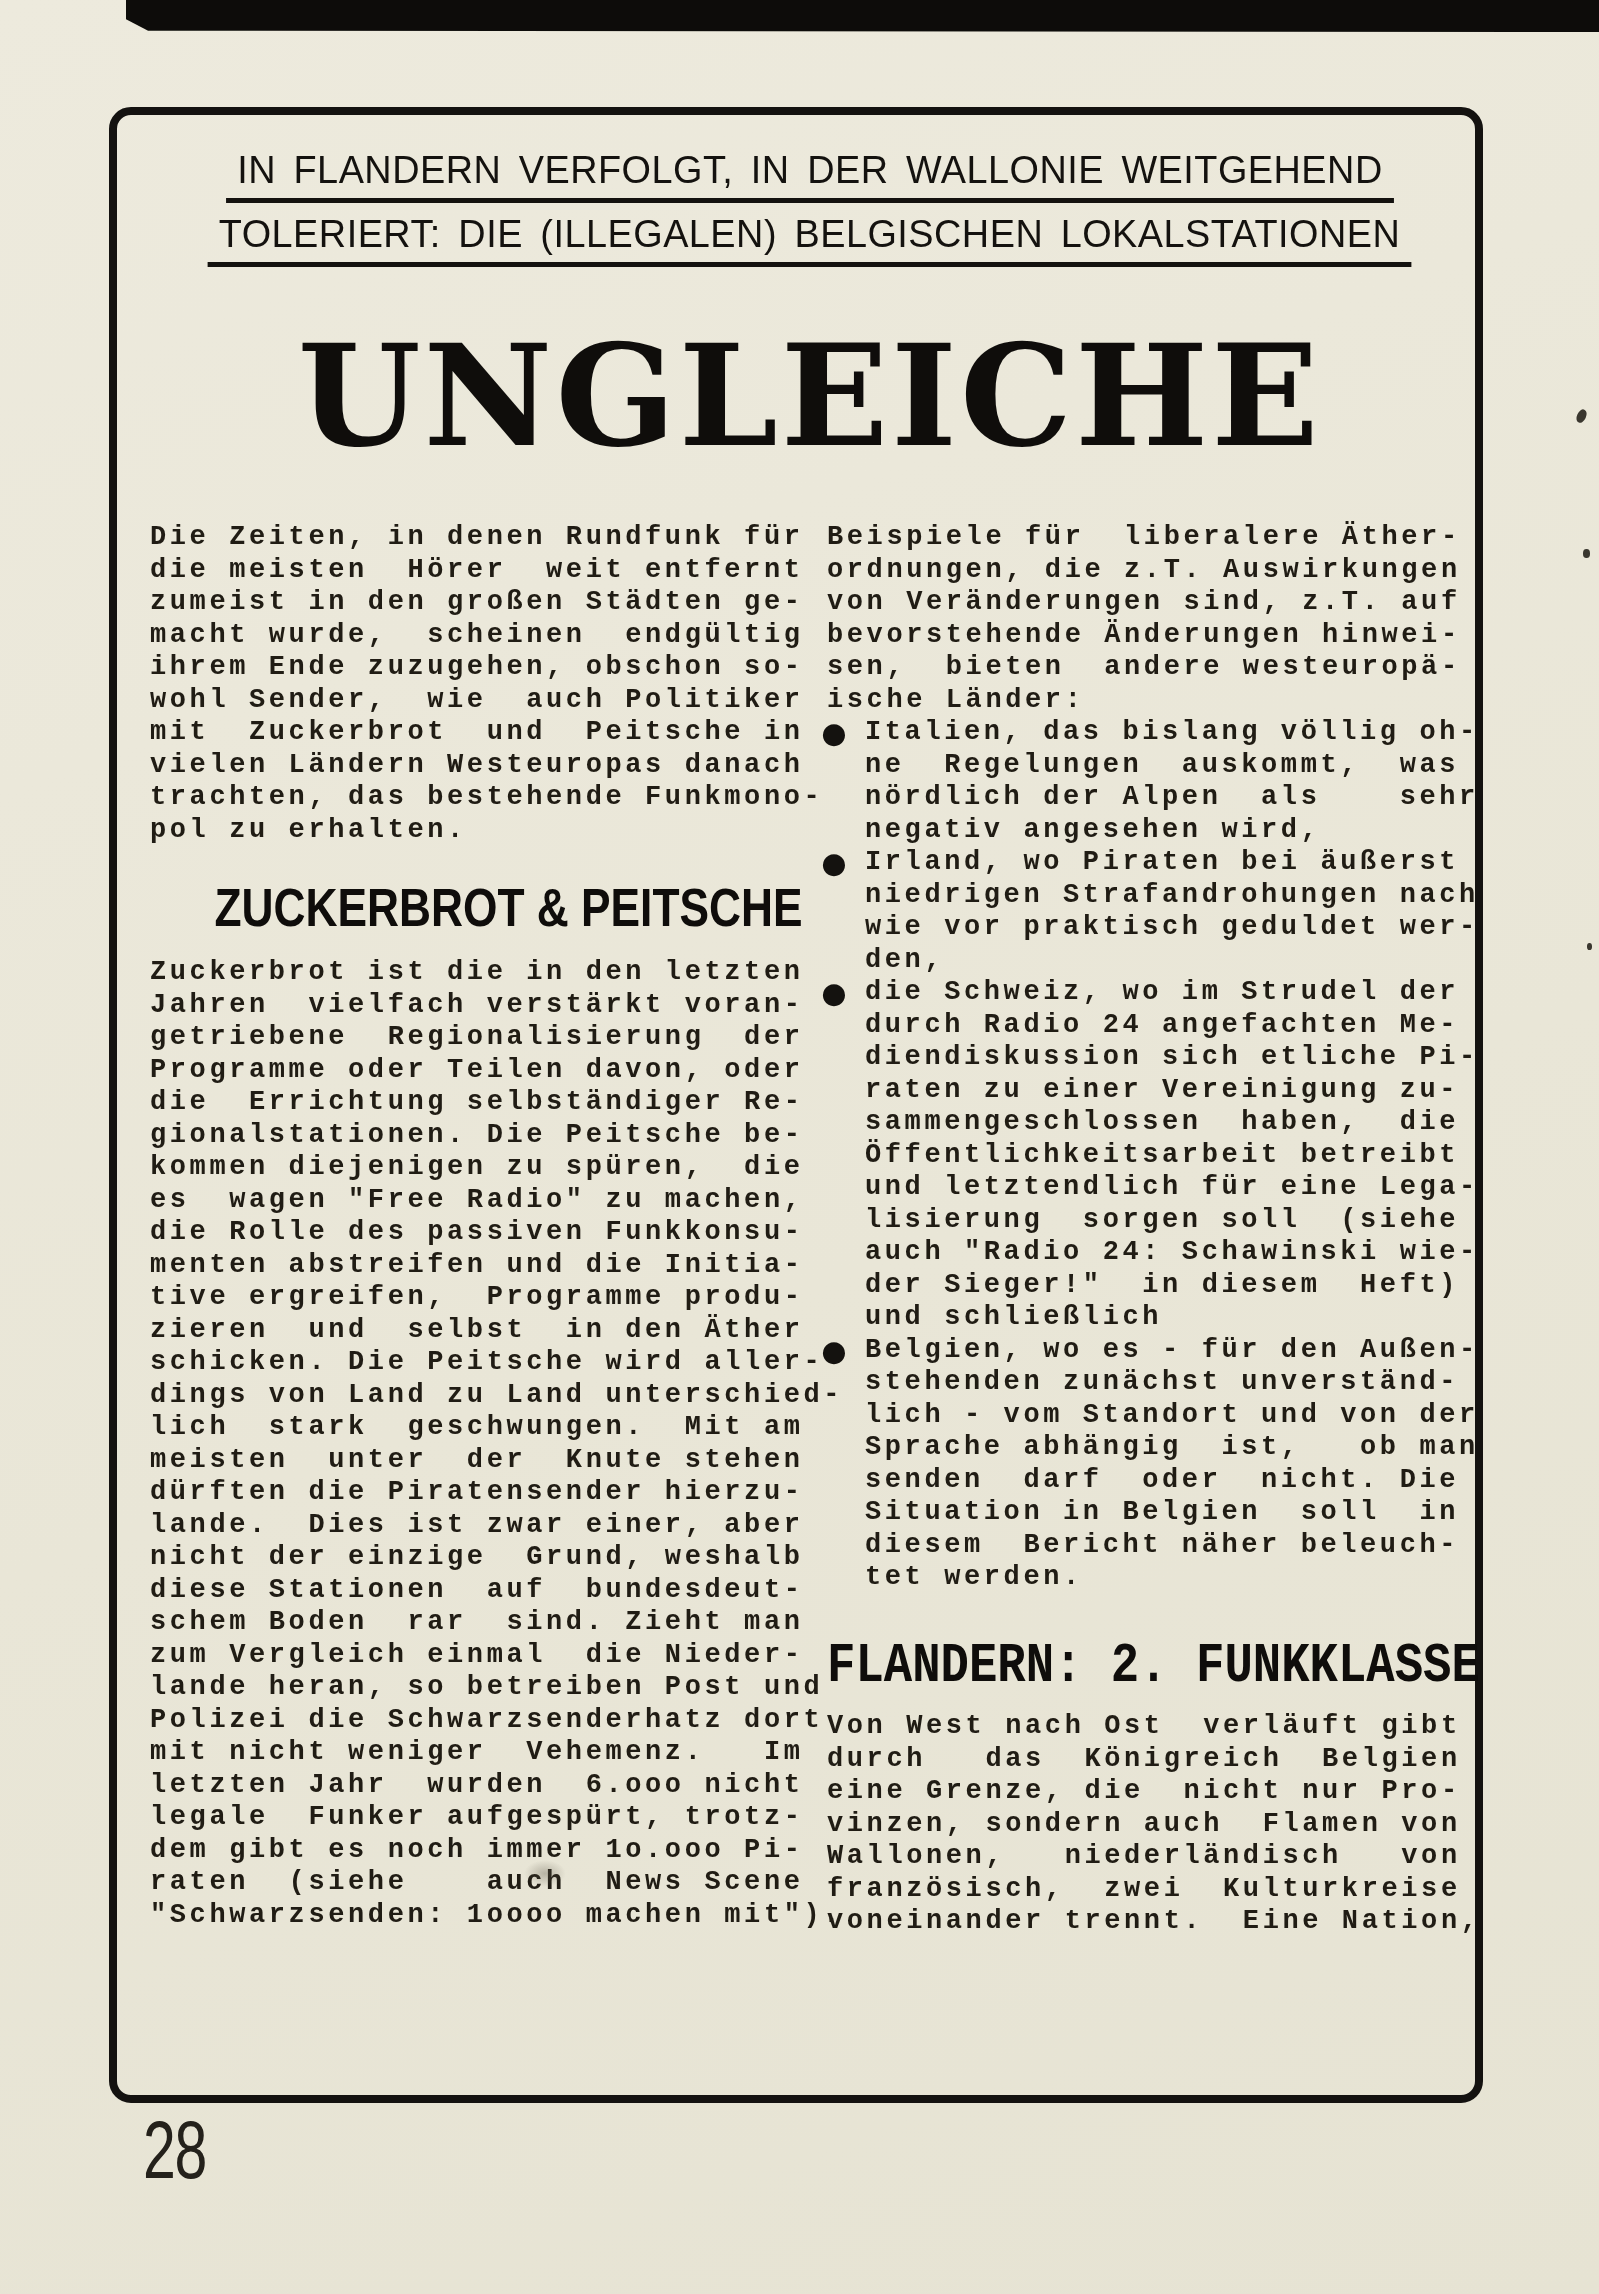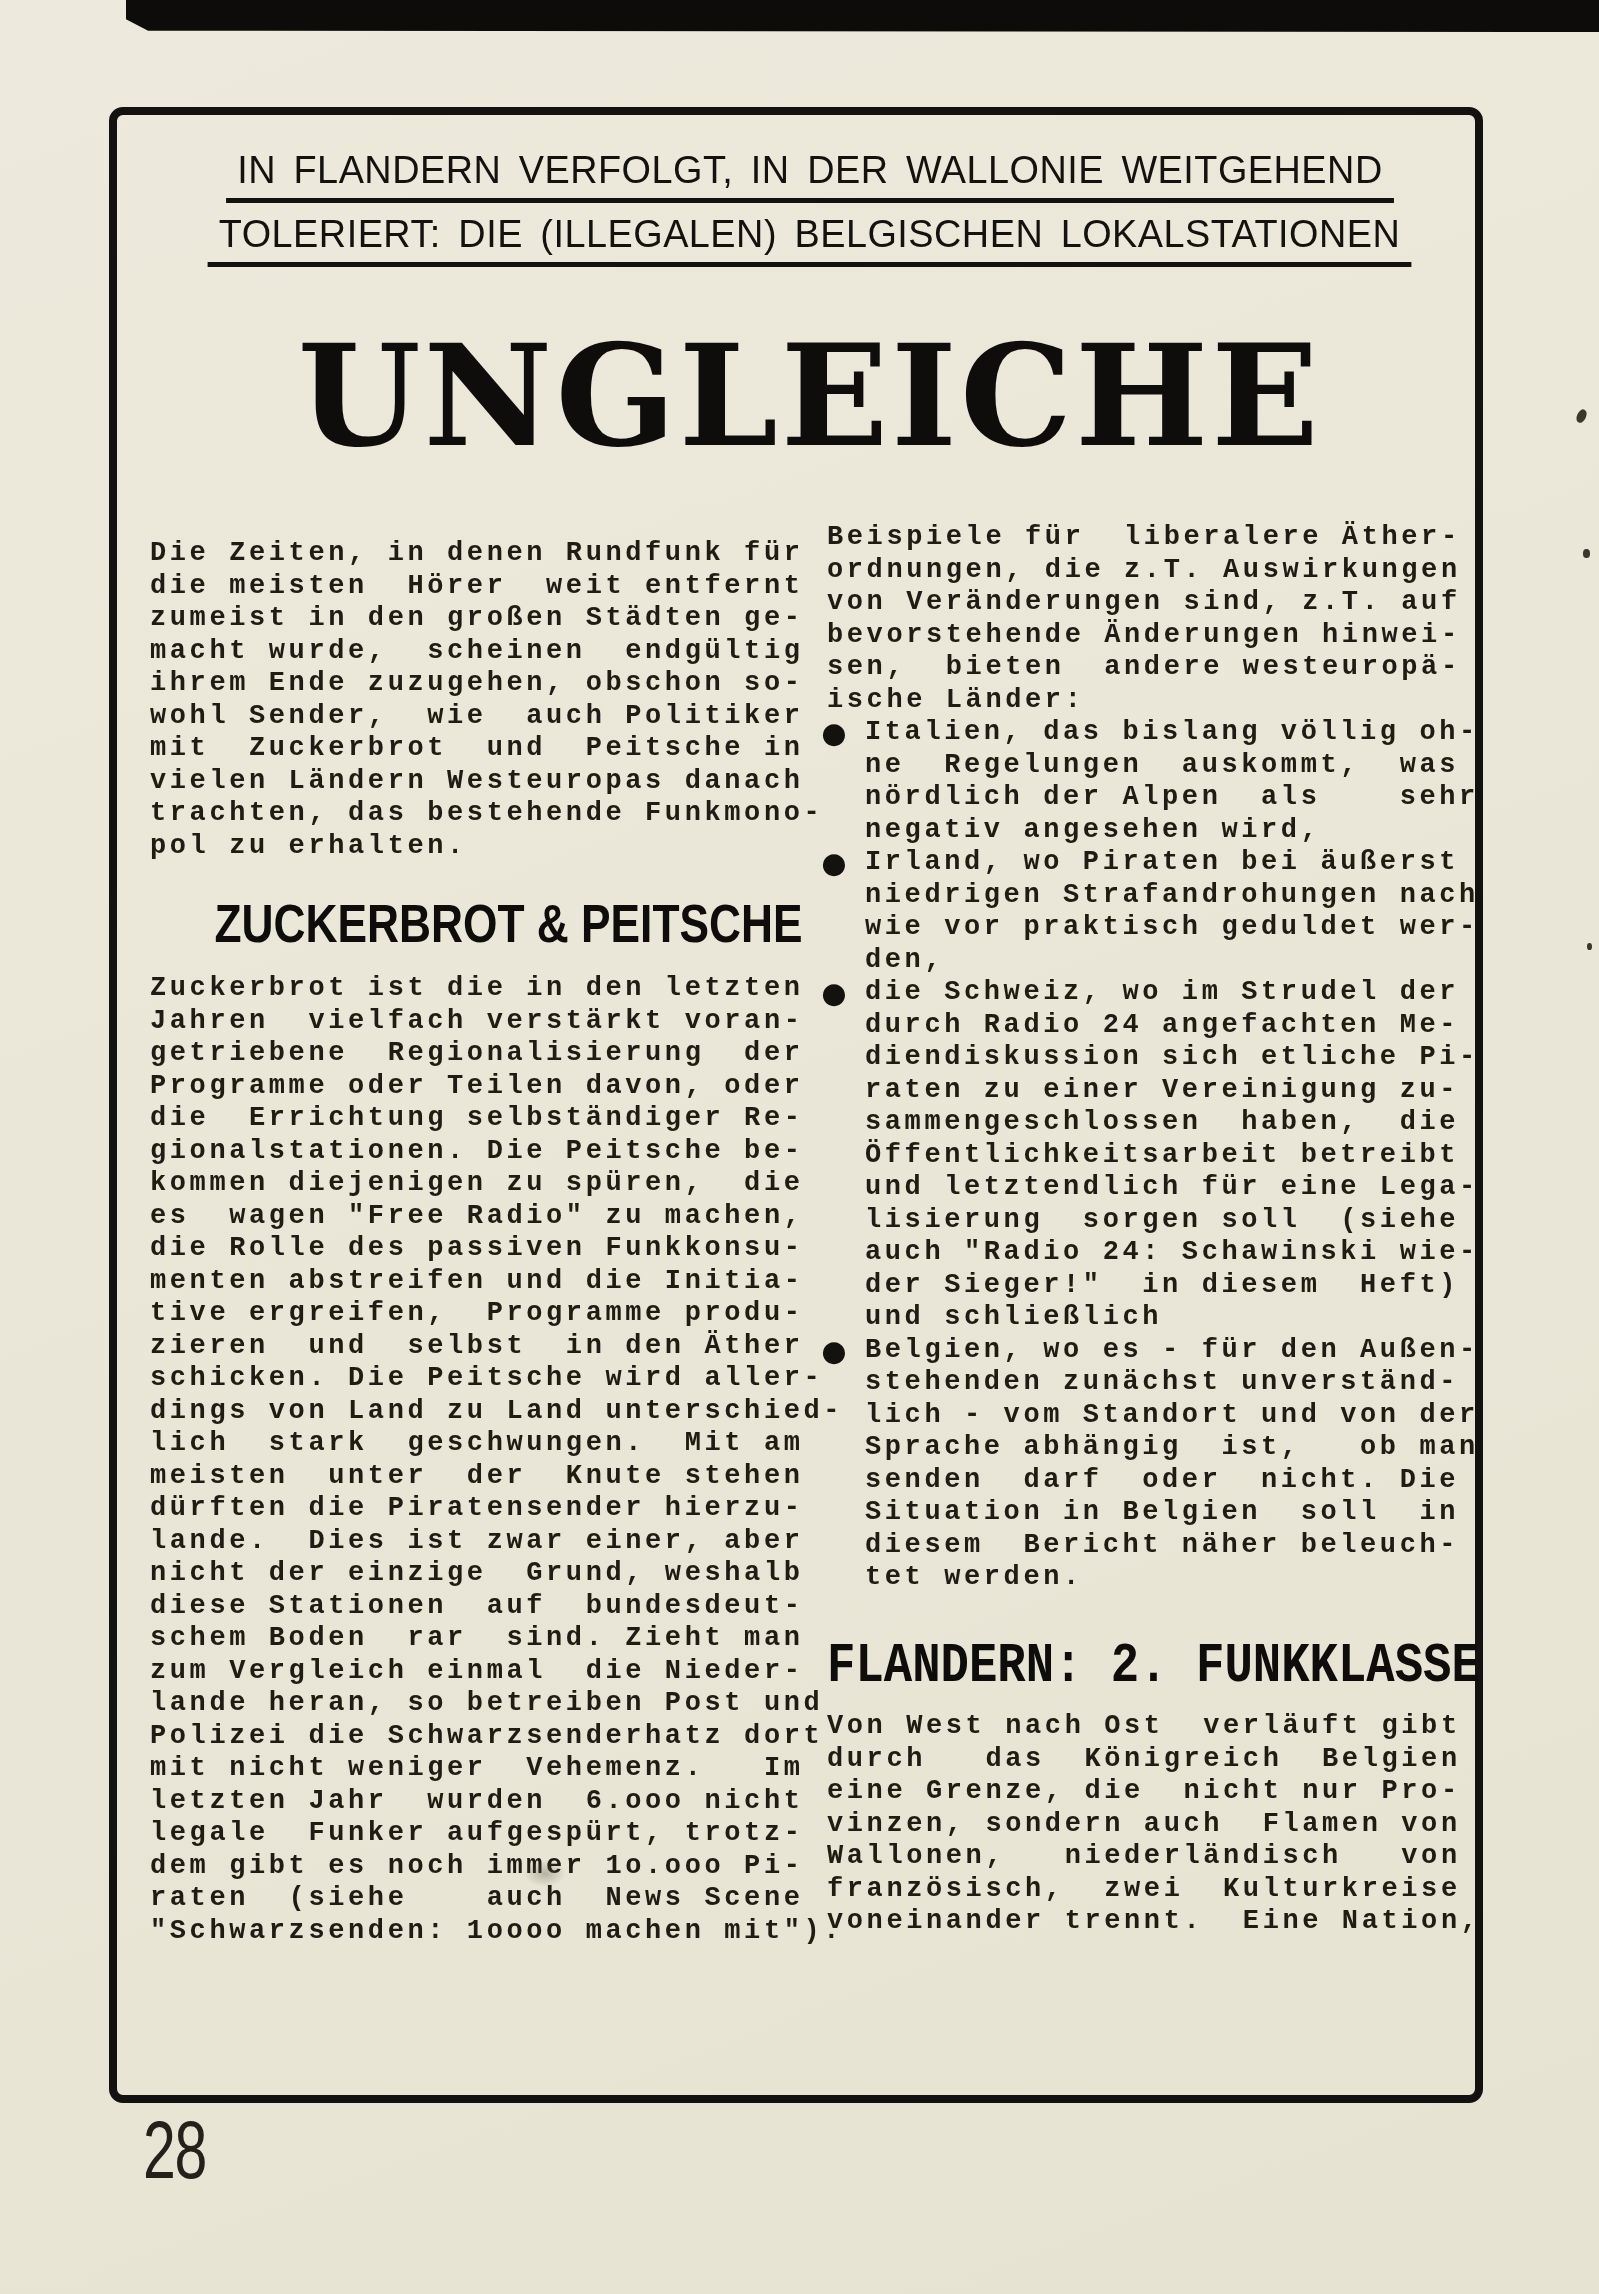--- a/index.html
+++ b/index.html
@@ -13,21 +13,21 @@
   }
   .scan-bar{
     position:absolute;top:0;left:126px;right:0;height:32px;
     background:#0d0c0a;
     clip-path:polygon(0 0,100% 0,100% 100%,1.5% 96%,0 60%);
   }
   .article-box{
     position:absolute;top:107px;left:109px;
     width:1374px;height:1996px;
     border:8.6px solid #141210;
-    border-radius:14px;
+    border-radius:22px;
     box-sizing:border-box;
     padding:36px 5.7px 0 33px;
   }
   .kicker{ text-align:center; }
   .kicker-line{display:block;}
   .kicker-line > span{
     display:inline-block;
     font-size:39px;line-height:38px;font-weight:400;
     letter-spacing:0.5px;word-spacing:6.7px;
     color:#14120f;
@@ -42,21 +42,21 @@
     font-family:"DejaVu Serif",serif;
     font-weight:bold;
     font-size:141px;line-height:170px;
     margin:0;
   }
   .title-line.t1{ letter-spacing:2.9px; }
   .title-line.t2{ letter-spacing:17px; }
   .cols{
     display:flex; gap:17px; margin-top:40px;
   }
-  .col-left{ width:660px; flex:0 0 auto;margin-top:16px; }
+  .col-left{ width:660px; flex:0 0 auto; }
   .col-right{ width:658px; flex:0 0 auto; }
   .bl{
     font-family:"Liberation Mono",monospace;
     font-weight:700;
     font-size:27px;line-height:32.5px;
     letter-spacing:3.6px;
     white-space:pre;
     color:#201c14;
   }
   .sec-head{

